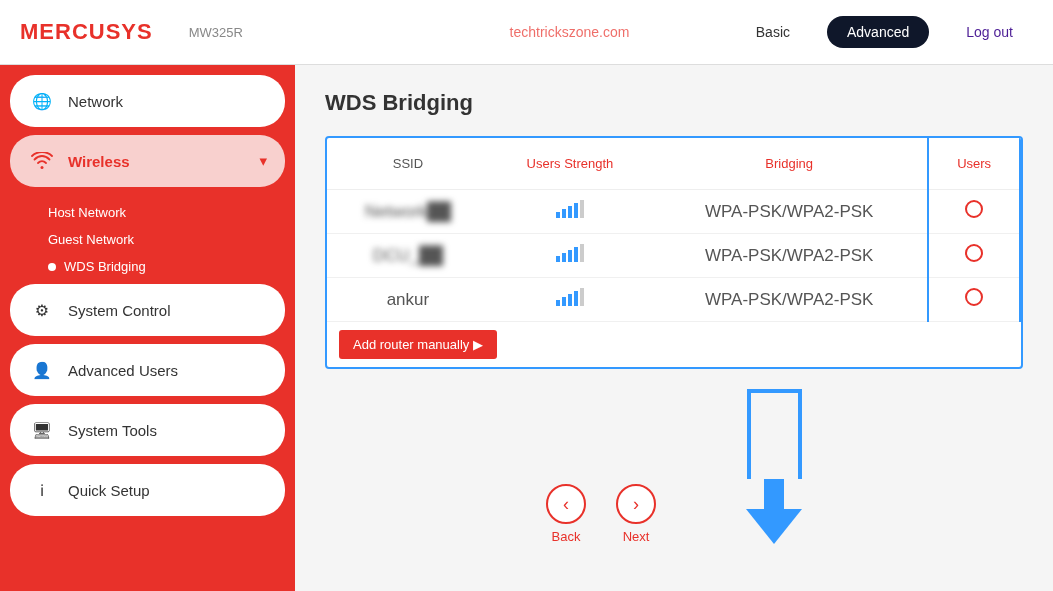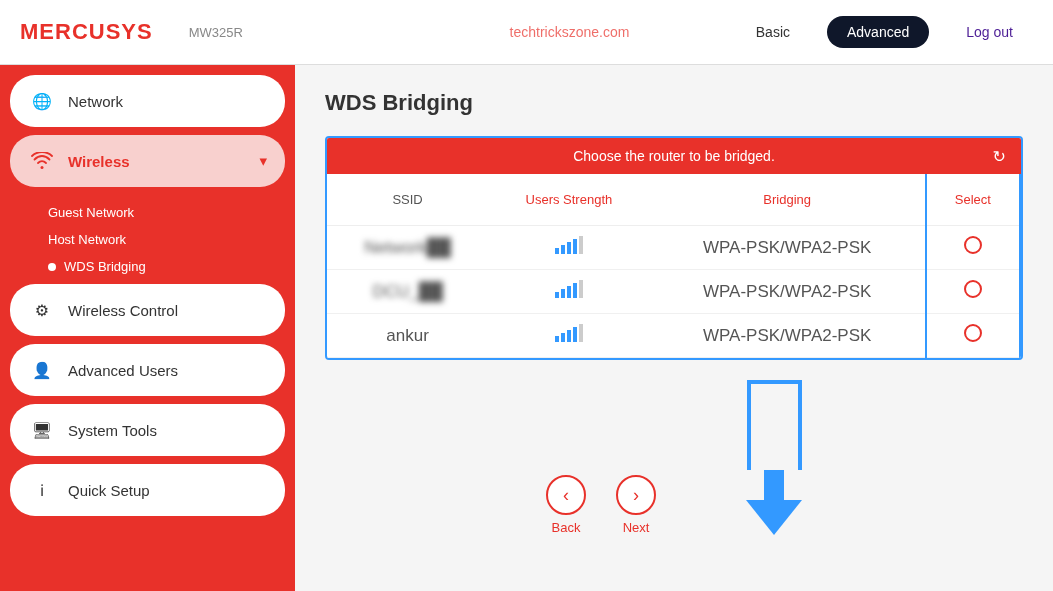--- a/index.html
+++ b/index.html
@@ -284,34 +284,34 @@
           <path d="M3.5 7.5C5.6 5.4 8.2 4 11 4s5.4 1.4 7.5 3.5" stroke="#e8312a" stroke-width="1.8" fill="none" stroke-linecap="round"></path>
           <path d="M1 4C3.8 1.2 7.2 0 11 0s7.2 1.2 10 4" stroke="#e8312a" stroke-width="1.8" fill="none" stroke-linecap="round"></path>
         </svg>
       </span>
       <span style="color:#e8312a;font-weight:600;">Wireless</span>
       <span style="margin-left:auto;color:#e8312a;">▾</span>
     </div>
 
     <div class="sidebar-sub">
       <div class="sidebar-sub-item">
+        <span>Host Network</span>
+      </div>
+      <div class="sidebar-sub-item">
         <span>Guest Network</span>
-      </div>
-      <div class="sidebar-sub-item">
-        <span>Host Network</span>
       </div>
       <div class="sidebar-sub-item active">
         <span class="dot"></span>
         <span>WDS Bridging</span>
       </div>
     </div>
 
     <div class="sidebar-item">
       <span class="icon-circle">⚙</span>
-      <span>Wireless Control</span>
+      <span>System Control</span>
     </div>
 
     <div class="sidebar-item">
       <span class="icon-circle">👤</span>
       <span>Advanced Users</span>
     </div>
 
     <div class="sidebar-item">
       <span class="icon-circle">🖥</span>
       <span>System Tools</span>
@@ -323,32 +323,28 @@
     </div>
 
   </div>
 
   <div class="main">
 
     <h1 class="page-title">WDS Bridging</h1>
 
     <div class="wds-container">
 
-      <div class="wds-header-bar">
-        <span>Choose the router to be bridged.</span>
-        <span class="refresh-icon">↻</span>
-      </div>
 
       <table class="wds-table">
         <thead>
           <tr>
             <th>SSID</th>
             <th style="color:#e8312a;">Users Strength</th>
             <th>Bridging</th>
-            <th class="select-col-border">Select</th>
+            <th class="select-col-border">Users</th>
           </tr>
         </thead>
         <tbody>
           <tr>
             <td>
               <span class="blurred-text">Network██</span>
             </td>
             <td>
               <span class="signal-bars">
                 <svg width="30" height="18" viewBox="0 0 30 18">
@@ -399,20 +395,23 @@
               </span>
             </td>
             <td>WPA-PSK/WPA2-PSK</td>
             <td class="select-col-border">
               <span class="radio-btn"></span>
             </td>
           </tr>
         </tbody>
       </table>
 
+      <div>
+        <button class="add-router-btn">Add router manually ▶</button>
+      </div>
 
     </div>
 
     <div class="nav-bottom">
       <div class="circle-nav-btn">
         <div class="circle">‹</div>
         <span class="label">Back</span>
       </div>
       <div class="circle-nav-btn">
         <div class="circle">›</div>

